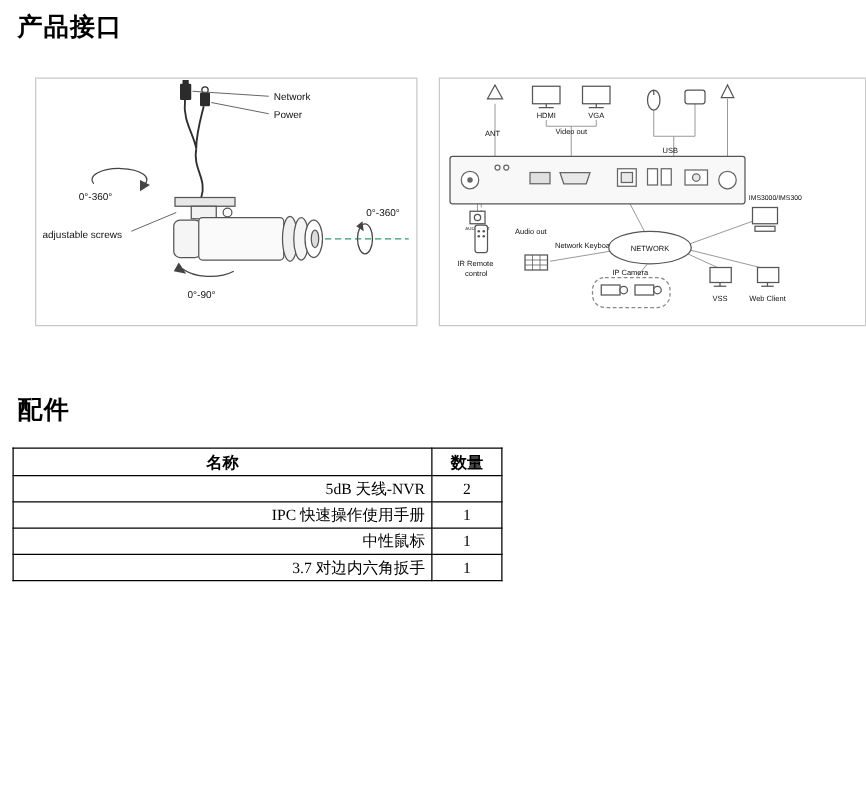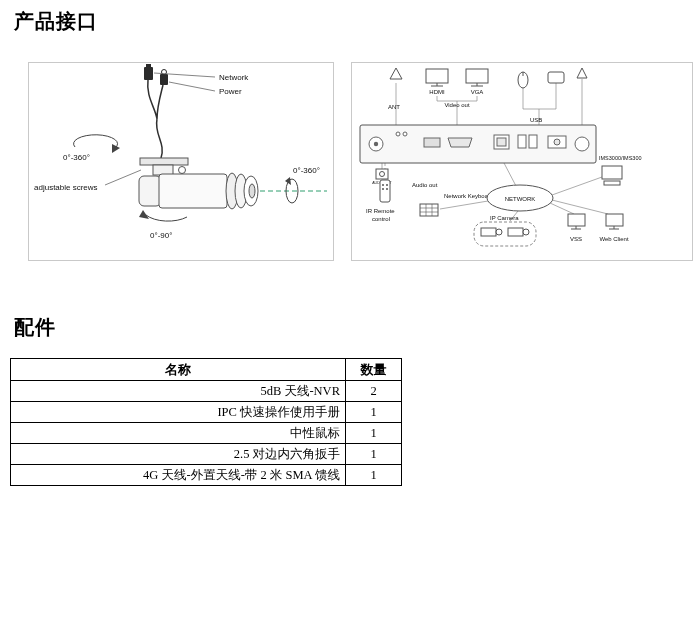--- a/index.html
+++ b/index.html
@@ -252,22 +252,18 @@
       </tr>
       <tr>
         <td class="name">IPC 快速操作使用手册</td>
         <td class="qty">1</td>
       </tr>
       <tr>
         <td class="name">中性鼠标</td>
         <td class="qty">1</td>
       </tr>
       <tr>
-        <td class="name">2.5 对边内六角扳手</td>
-        <td class="qty">1</td>
-      </tr>
-      <tr>
-        <td class="name">4G 天线-外置天线-带 2 米 SMA 馈线</td>
+        <td class="name">3.7 对边内六角扳手</td>
         <td class="qty">1</td>
       </tr>
     </tbody>
   </table>
 </div>
 
 </body></html>

